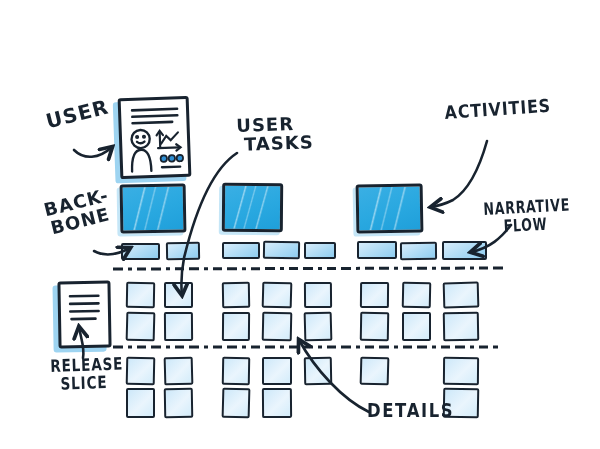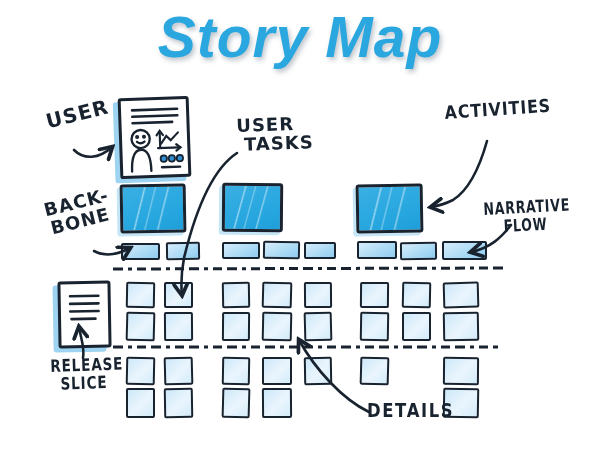--- a/index.html
+++ b/index.html
@@ -58,21 +58,20 @@
   
   #ink{position:absolute;left:0;top:0;width:600px;height:449px;pointer-events:none;}
   .arrow{fill:none;stroke:var(--ink,#18232f);stroke-width:2.6;stroke-linecap:round;}
   .dashed{fill:none;stroke:var(--ink,#18232f);stroke-width:3;stroke-linecap:butt;}
 </style>
 </head>
 <body>
 
 <div id="stage" style="--title: #2BA7E0; --ink: #18232F; --cardshadow: #9ED4F1;">
 
-  <div id="title">Story Map</div>
 
   <div id="user-card" class="card">
     <svg viewBox="0 0 60 70">
       <g stroke="#18232f" stroke-width="2.4" stroke-linecap="round" fill="none">
         <path d="M10,9 H52"></path>
           <path d="M10,15 H52"></path>
           <path d="M10,21 H47"></path>
       </g>
       <g stroke="#18232f" stroke-width="2.2" fill="none" stroke-linecap="round">
         <circle cx="17" cy="36" r="8.5"></circle>

